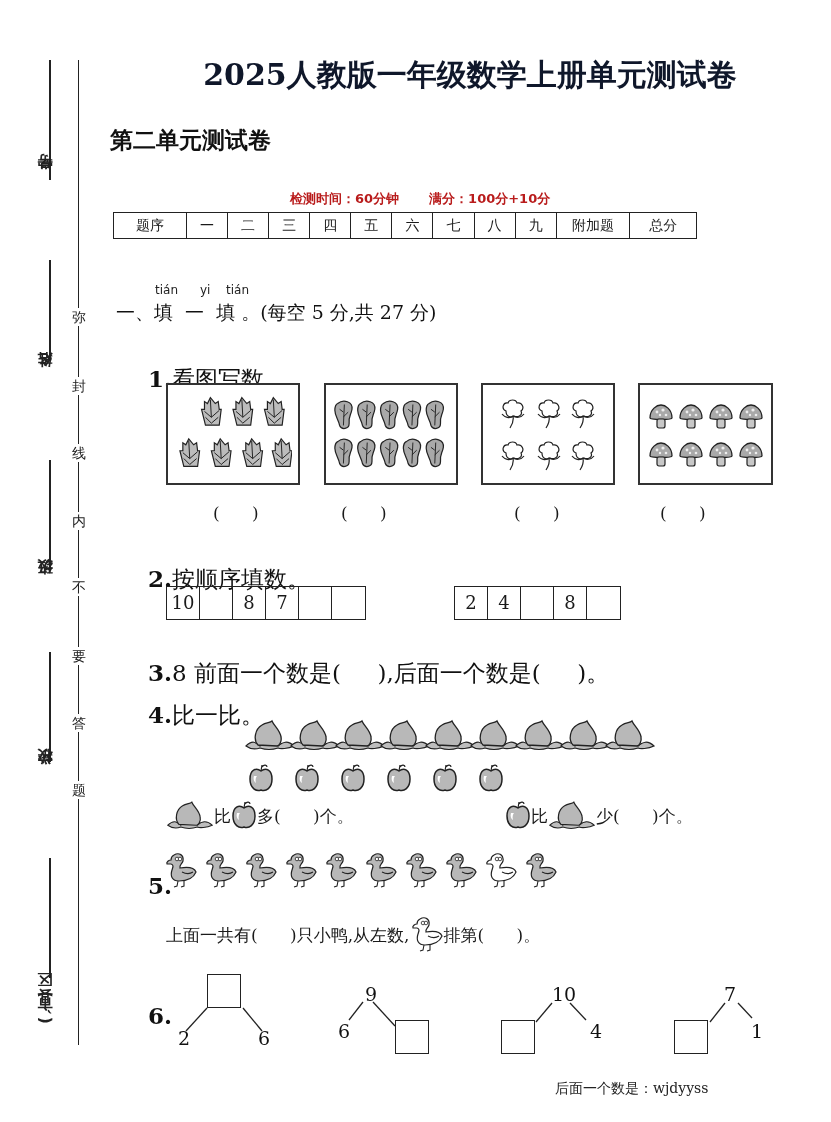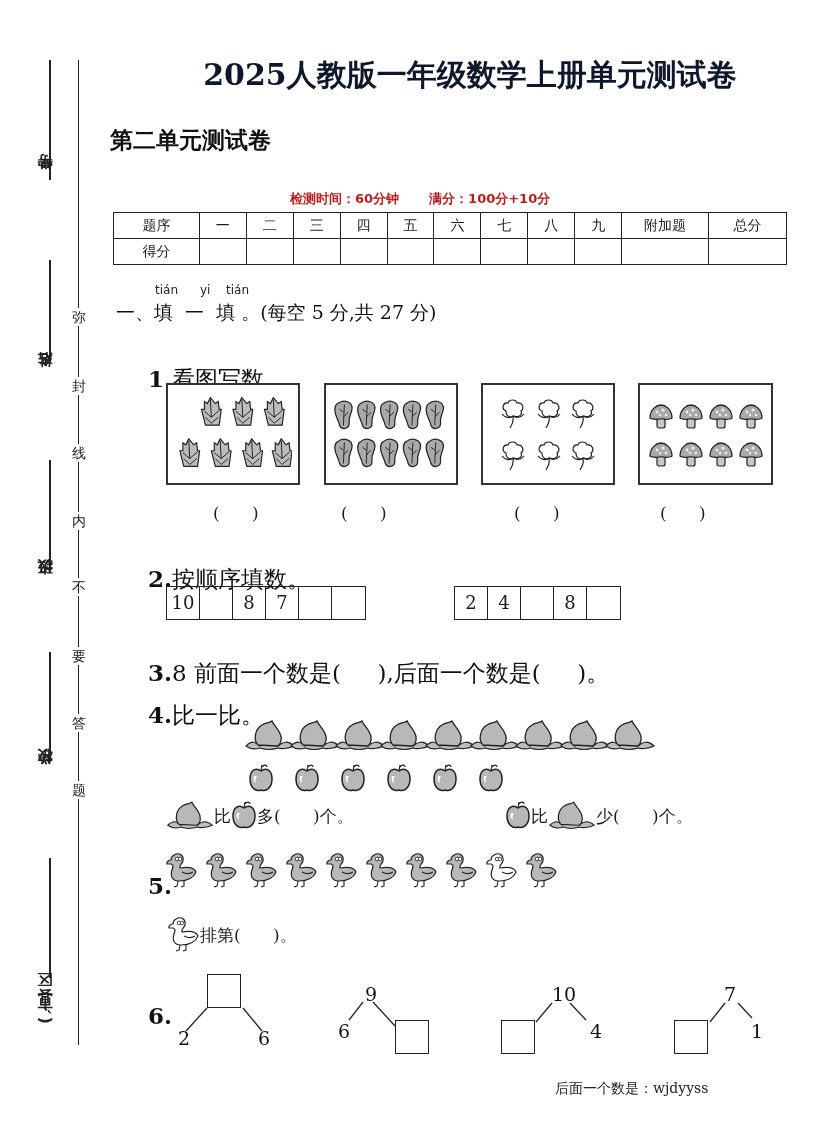--- a/index.html
+++ b/index.html
@@ -10,21 +10,21 @@
   
   .vline { position: absolute; background: #222; width: 1.5px; }
   .vlabel { position: absolute; writing-mode: vertical-rl; transform: rotate(180deg); font-family: "DejaVu Sans", sans-serif; font-size: 15px; font-weight: bold; letter-spacing: 1px; color: #222; }
   .seal-char { position: absolute; left: 70px; width: 18px; text-align: center; background: #fff; font-family: "DejaVu Sans", sans-serif; font-size: 14px; color: #222; line-height: 18px; }
 
   .title { position: absolute; left: 110px; width: 720px; top: 55px; text-align: center; font-family: "DejaVu Serif", serif; font-size: 30px; font-weight: bold; letter-spacing: 0px; color: #0f172a; }
   .subtitle { position: absolute; left: 110px; width: 720px; top: 125px; font-family: "DejaVu Sans", sans-serif; font-size: 23px; font-weight: bold; color: #111; }
   .meta { position: absolute; top: 190px; left: 290px; font-family: "DejaVu Sans", sans-serif; font-size: 13px; font-weight: bold; color: #b91c1c; }
   .meta span + span { margin-left: 30px; }
 
-  table.score { position: absolute; left: 113px; top: 212px; width: 674px; border-collapse: collapse; font-family: "DejaVu Sans", sans-serif; font-size: 14px; }
+  table.score { position: absolute; left: 113px; top: 212px; width: 584px; border-collapse: collapse; font-family: "DejaVu Sans", sans-serif; font-size: 14px; }
   table.score td { border: 1.5px solid #222; height: 26px; text-align: center; }
 
   .pinyin { position: absolute; top: 283px; font-family: "DejaVu Sans", sans-serif; font-size: 12px; color: #222; }
   .section-head { position: absolute; left: 116px; top: 300px; font-size: 19px; color: #111; white-space: pre; }
   .q { position: absolute; left: 148px; font-size: 23px; color: #111; white-space: pre; margin-top: 20px; }
   .q b { font-weight: bold; font-family: "DejaVu Serif", serif; }
 
   .picbox { position: absolute; top: 383px; height: 102px; border: 2px solid #333; background: #fff; display: flex; flex-wrap: wrap; justify-content: center; align-content: center; gap: 6px 8px; padding: 6px; }
   .paren { position: absolute; top: 503px; font-size: 17px; white-space: pre; }
 
@@ -75,34 +75,20 @@
     <td style="width:47px">二</td>
     <td style="width:47px">三</td>
     <td style="width:47px">四</td>
     <td style="width:47px">五</td>
     <td style="width:47px">六</td>
     <td style="width:47px">七</td>
     <td style="width:47px">八</td>
     <td style="width:47px">九</td>
     <td style="width:87px">附加题</td>
     <td style="width:78px">总分</td>
-  </tr>
-  <tr>
-    <td>得分</td>
-    <td></td>
-    <td></td>
-    <td></td>
-    <td></td>
-    <td></td>
-    <td></td>
-    <td></td>
-    <td></td>
-    <td></td>
-    <td></td>
-    <td></td>
   </tr>
 </tbody>
   </table>
 
 <div class="pinyin" style="left:155px">tián</div>
 <div class="pinyin" style="left:200px">yi</div>
 <div class="pinyin" style="left:226px">tián</div>
 <div class="section-head">一、填  一  填 。(每空 5 分,共 27 分)</div>
 
 <div class="q" style="top:344px"><b>1.</b><span>看图写数。</span></div>
@@ -274,20 +260,21 @@
     <use href="#duck" x="80" y="2"></use>
     <use href="#duck" x="120" y="2"></use>
     <use href="#duck" x="160" y="2"></use>
     <use href="#duck" x="200" y="2"></use>
     <use href="#duck" x="240" y="2"></use>
     <use href="#duck" x="280" y="2"></use>
     <use href="#duckw" x="320" y="2"></use>
     <use href="#duck" x="360" y="2"></use>
 </svg>
 <div class="abs" style="left:166px; top:916px; display:flex; align-items:center; font-size:17px; white-space:pre;">
+  <span>上面一共有(      )只小鸭,从左数,</span>
   <svg width="34" height="38" viewBox="0 0 34 38">
       <use href="#duckw" x="0" y="0"></use>
     </svg>
   <span>排第(      )。</span>
 </div>
 
 <div class="q" style="top:982px"><b>6.</b></div>
 
 <div>
   <div class="sq" style="left:207px; top:974px;"></div>

